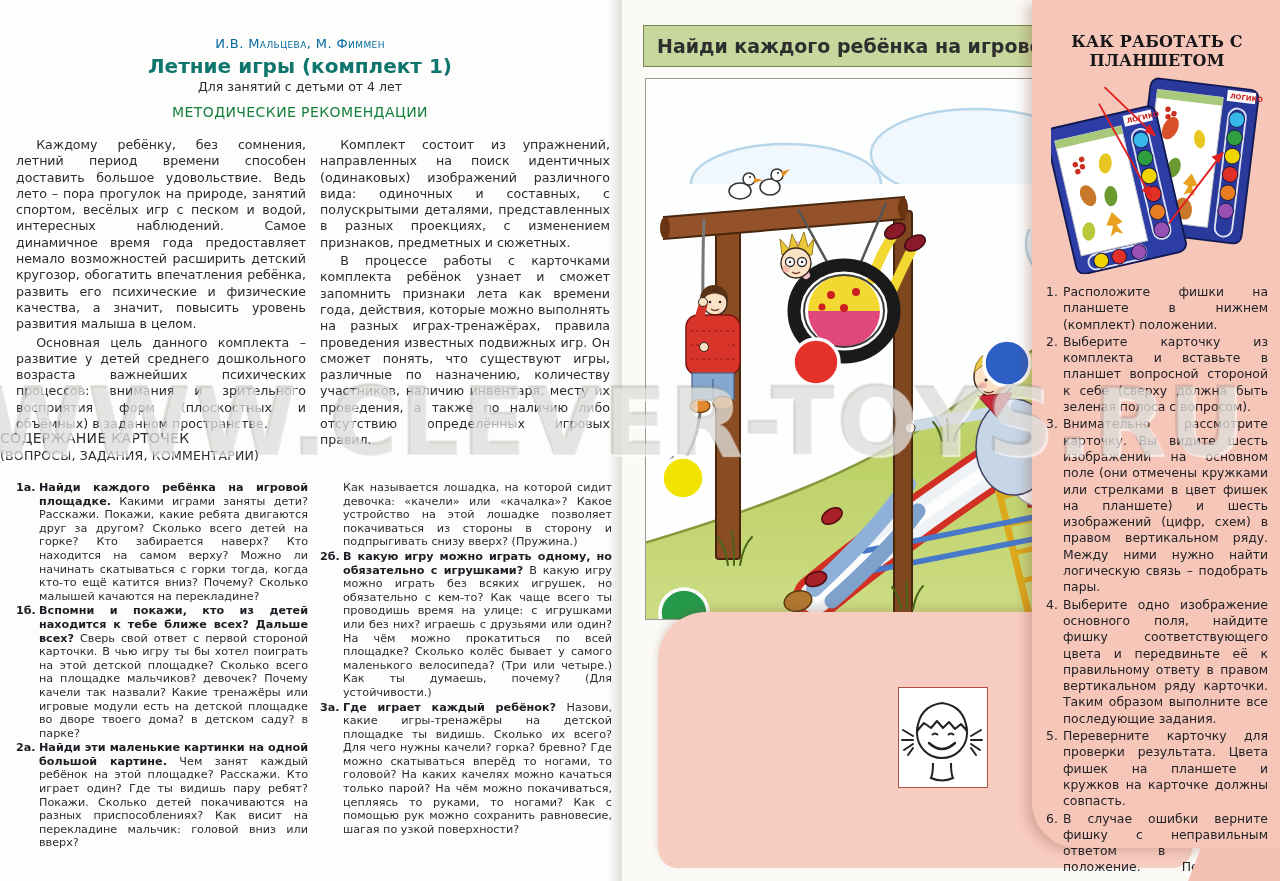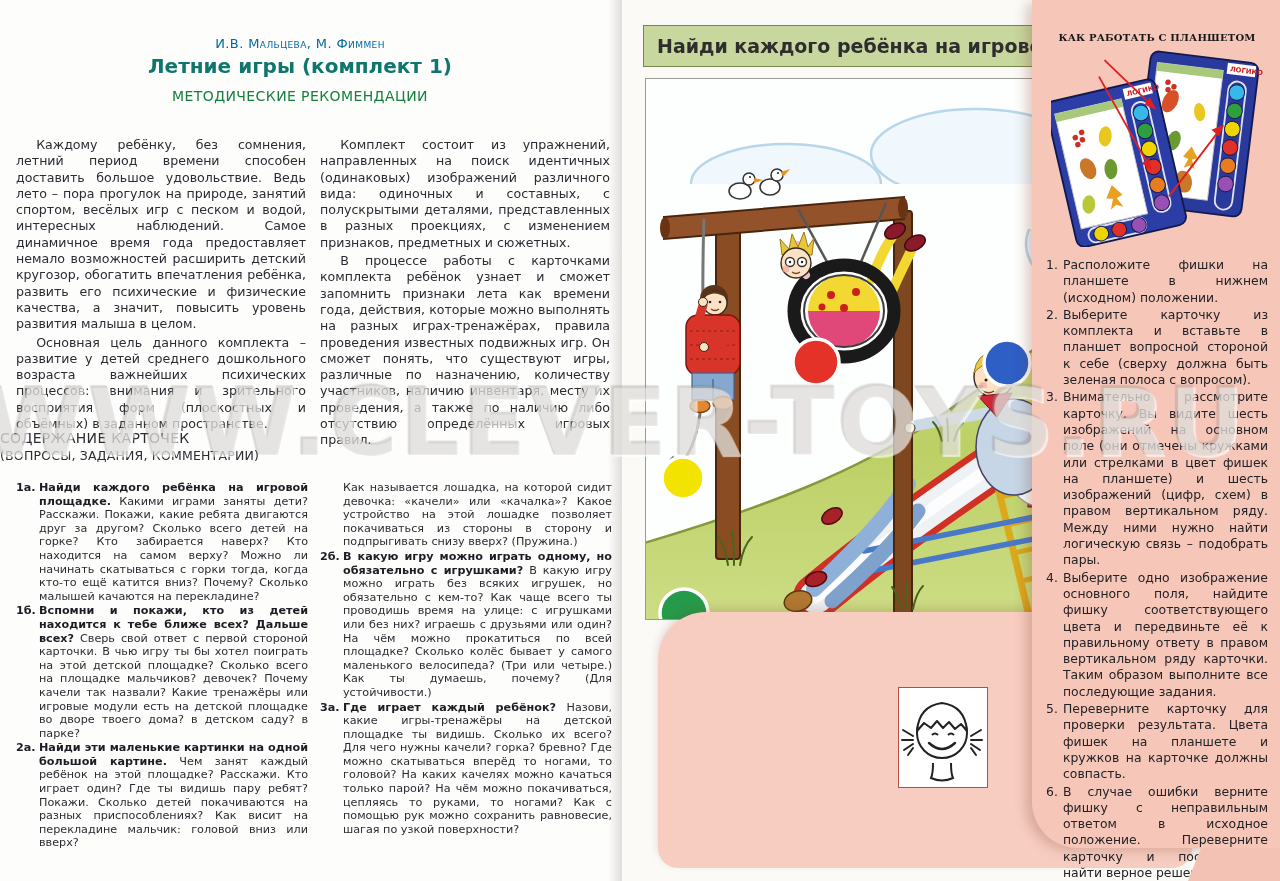--- a/index.html
+++ b/index.html
@@ -36,21 +36,21 @@
          border:1px solid #9a9a94;overflow:hidden;}
   .flap{position:absolute;left:36px;top:612px;width:534px;height:256px;background:#f8cdc1;
         border-radius:48px 14px 20px 20px;box-shadow:0 -4px 9px rgba(120,70,50,.20);}
   .girl-box{position:absolute;left:240px;top:75px;width:88px;height:99px;background:#fff;
             border:1px solid #b05040;}
   
   .panel{position:absolute;left:410px;top:0;width:248px;height:848px;background:#f6c6b9;
          border-radius:0 0 0 46px;box-shadow:-6px 3px 12px rgba(120,60,40,.25);
          box-sizing:border-box;padding:32px 12px 0 14px;}
   .panel-title1{text-align:center;font-family:"DejaVu Serif",serif;font-weight:bold;
-                font-size:10px;letter-spacing:.2px;color:#17171a;}
+                font-size:16px;letter-spacing:.2px;color:#17171a;}
   .panel-title2{text-align:center;font-family:"DejaVu Serif",serif;font-weight:bold;
                 font-size:19.5px;letter-spacing:.4px;color:#17171a;margin-top:2px;}
   .tablets{text-align:center;margin:6px 0 6px;}
   .steps{font-size:12.4px;line-height:16.3px;text-align:justify;color:#222226;}
   .step{position:relative;padding-left:17px;margin-bottom:1px;}
   .step .n{position:absolute;left:0;top:0;}
   .corner-sliver{position:absolute;left:1188px;top:848px;width:92px;height:33px;
                  background:#f3c2b4;clip-path:polygon(14% 0,100% 0,100% 100%,0 100%);}
   
   .watermark{position:absolute;left:-18px;top:368px;width:1330px;z-index:40;pointer-events:none;
@@ -60,20 +60,21 @@
 </style>
 </head>
 <body>
 
 <div class="page">
 
   <div class="left-page">
     <div class="lp-header">
       <div class="author">И.В. Мальцева, М. Фиммен</div>
       <div class="title">Летние игры (комплект 1)</div>
+      <div class="subtitle">Для занятий с детьми от 4 лет</div>
       <div class="sec1">МЕТОДИЧЕСКИЕ РЕКОМЕНДАЦИИ</div>
     </div>
 
     <div class="intro-cols">
       <div class="col">
         <p class="intro">Каждому ребёнку, без сомнения, летний период времени способен доставить большое удовольствие. Ведь лето – пора прогулок на природе, занятий спортом, весёлых игр с песком и водой, интересных наблюдений. Самое динамичное время года предоставляет немало возможностей расширить детский кругозор, обогатить впечатления ребёнка, развить его психические и физические качества, а значит, повысить уровень развития малыша в целом.</p>
         <p class="intro">Основная цель данного комплекта – развитие у детей среднего дошкольного возраста важнейших психических процессов: внимания и зрительного восприятия форм (плоскостных и объёмных) в заданном пространстве.</p>
       </div>
       <div class="col">
         <p class="intro">Комплект состоит из упражнений, направленных на поиск идентичных (одинаковых) изображений различного вида: одиночных и составных, с полускрытыми деталями, представленных в разных проекциях, с изменением признаков, предметных и сюжетных.</p>
@@ -358,21 +359,21 @@
               <polygon points="108,130 100,124 106,120"></polygon>
             <line x1="128" y1="160" x2="186" y2="84"></line>
               <polygon points="186,84 182,93 176,88"></polygon>
           </g>
         </svg>
       </div>
 
       <div class="steps">
         <div class="step">
           <span class="n">1.</span>
-          <span>Расположите фишки на планшете в нижнем (исходном) положении.</span>
+          <span>Расположите фишки на планшете в нижнем (комплект) положении.</span>
         </div>
         <div class="step">
           <span class="n">2.</span>
           <span>Выберите карточку из комплекта и вставьте в планшет вопросной стороной к себе (сверху должна быть зеленая полоса с вопросом).</span>
         </div>
         <div class="step">
           <span class="n">3.</span>
           <span>Внимательно рассмотрите карточку. Вы видите шесть изображений на основном поле (они отмечены кружками или стрелками в цвет фишек на планшете) и шесть изображений (цифр, схем) в правом вертикальном ряду. Между ними нужно найти логическую связь – подобрать пары.</span>
         </div>
         <div class="step">

